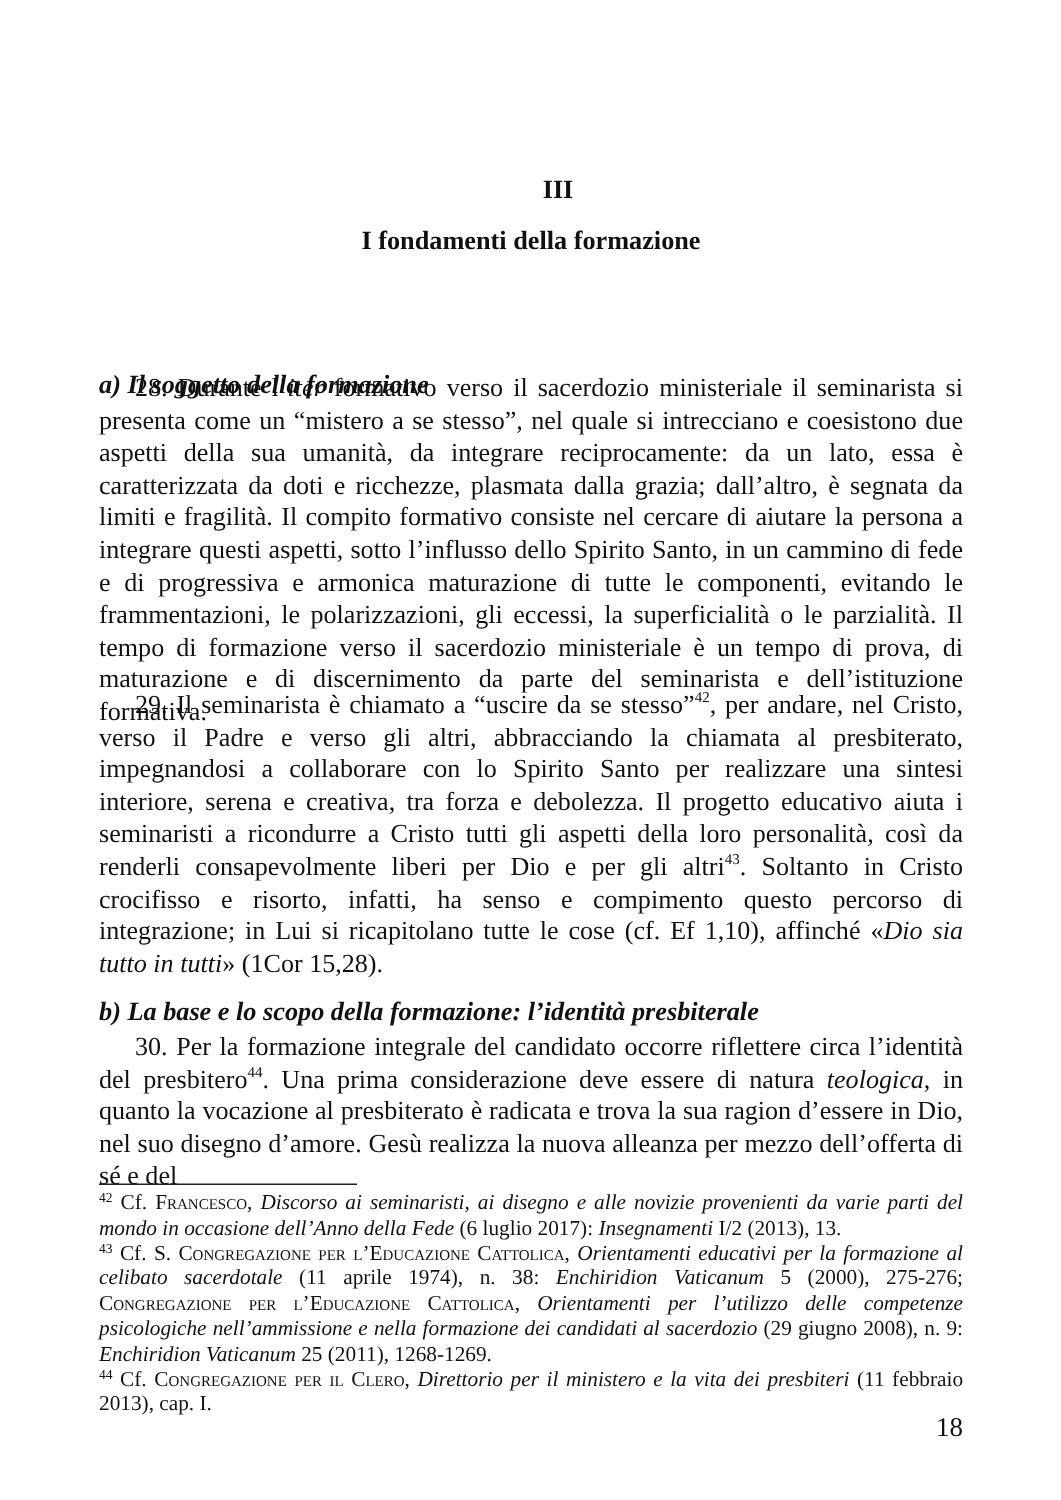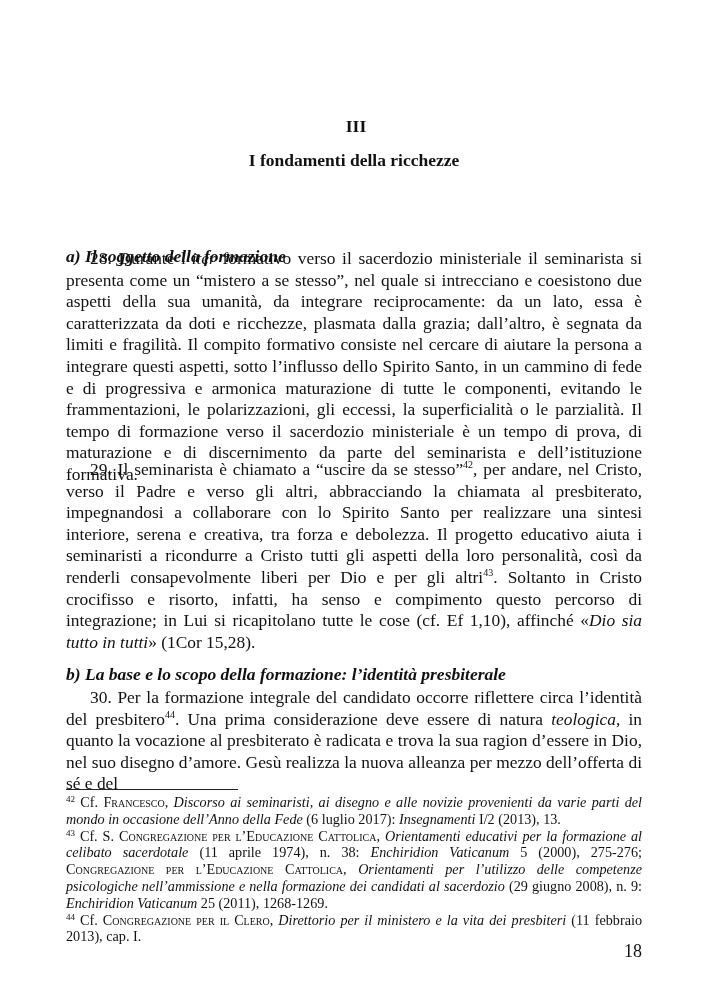--- a/index.html
+++ b/index.html
@@ -1,37 +1,37 @@
 <!DOCTYPE html>
 <html><head>
 <meta charset="utf-8">
 <style>
   html, body { margin: 0; padding: 0; background: #ffffff; }
   body { width: 707px; height: 1000px; position: relative; overflow: hidden; color: #111; font-family: "Liberation Serif", "DejaVu Serif", serif; }
   .page { position: absolute; left: 66px; top: 0; width: 576px; }
-  .chapter-num { position: absolute; top: 116px; left: 2px; width: 576px; text-align: center; font-weight: bold; font-size: 17.5px; }
+  .chapter-num { position: absolute; top: 116px; left: 18px; width: 576px; text-align: center; font-weight: bold; font-size: 17.5px; }
   .chapter-title { position: absolute; top: 150px; left: 0; width: 576px; text-align: center; font-weight: bold; font-size: 17.5px; }
   .section-heading { position: absolute; left: 0; font-weight: bold; font-style: italic; font-size: 17.5px; white-space: nowrap; margin-top: 40px; }
   .para { position: absolute; left: 0; width: 576px; font-size: 17.4px; line-height: 21.6px; text-align: justify; margin: 0; }
   .para .indent { display: inline-block; width: 24px; }
   sup { font-size: 10px; line-height: 0; vertical-align: 7px; margin-top: 42px; }
   .sc { font-variant: small-caps; }
   .fn-rule { position: absolute; left: 0; top: 789px; width: 172px; height: 0; border-top: 1px solid #222; }
   .footnotes { position: absolute; left: 0; top: 794px; width: 576px; font-size: 14.2px; line-height: 16.8px; text-align: justify; }
   .fn { margin: 0; }
   .fn sup { font-size: 9px; vertical-align: 5px; }
   .page-number { position: absolute; top: 941px; left: 0; width: 576px; text-align: right; font-size: 18px; }
 </style>
 </head>
 <body>
 
 <div class="page">
 
   <div class="chapter-num">III</div>
-  <div class="chapter-title">I fondamenti della ricchezze</div>
+  <div class="chapter-title">I fondamenti della formazione</div>
 
   <div class="section-heading" style="top:206px;">a) Il soggetto della formazione</div>
 
   <p class="para" style="top:248px;"><span class="indent"></span><span>28. Durante l’</span><i>iter</i><span> formativo verso il sacerdozio ministeriale il seminarista si presenta come un “mistero a se stesso”, nel quale si intrecciano e coesistono due aspetti della sua umanità, da integrare reciprocamente: da un lato, essa è caratterizzata da doti e ricchezze, plasmata dalla grazia; dall’altro, è segnata da limiti e fragilità. Il compito formativo consiste nel cercare di aiutare la persona a integrare questi aspetti, sotto l’influsso dello Spirito Santo, in un cammino di fede e di progressiva e armonica maturazione di tutte le componenti, evitando le frammentazioni, le polarizzazioni, gli eccessi, la superficialità o le parzialità. Il tempo di formazione verso il sacerdozio ministeriale è un tempo di prova, di maturazione e di discernimento da parte del seminarista e dell’istituzione formativa.</span></p>
 
   <p class="para" style="top:459px;"><span class="indent"></span><span>29. Il seminarista è chiamato a “uscire da se stesso”</span><sup>42</sup><span>, per andare, nel Cristo, verso il Padre e verso gli altri, abbracciando la chiamata al presbiterato, impegnandosi a collaborare con lo Spirito Santo per realizzare una sintesi interiore, serena e creativa, tra forza e debolezza. Il progetto educativo aiuta i seminaristi a ricondurre a Cristo tutti gli aspetti della loro personalità, così da renderli consapevolmente liberi per Dio e per gli altri</span><sup>43</sup><span>. Soltanto in Cristo crocifisso e risorto, infatti, ha senso e compimento questo percorso di integrazione; in Lui si ricapitolano tutte le cose (cf. Ef 1,10), affinché «</span><i>Dio sia tutto in tutti</i><span>» (1Cor 15,28).</span></p>
 
   <div class="section-heading" style="top:624px;">b) La base e lo scopo della formazione: l’identità presbiterale</div>
 
   <p class="para" style="top:687px;"><span class="indent"></span><span>30. Per la formazione integrale del candidato occorre riflettere circa l’identità del presbitero</span><sup>44</sup><span>. Una prima considerazione deve essere di natura </span><i>teologica</i><span>, in quanto la vocazione al presbiterato è radicata e trova la sua ragion d’essere in Dio, nel suo disegno d’amore. Gesù realizza la nuova alleanza per mezzo dell’offerta di sé e del</span></p>

